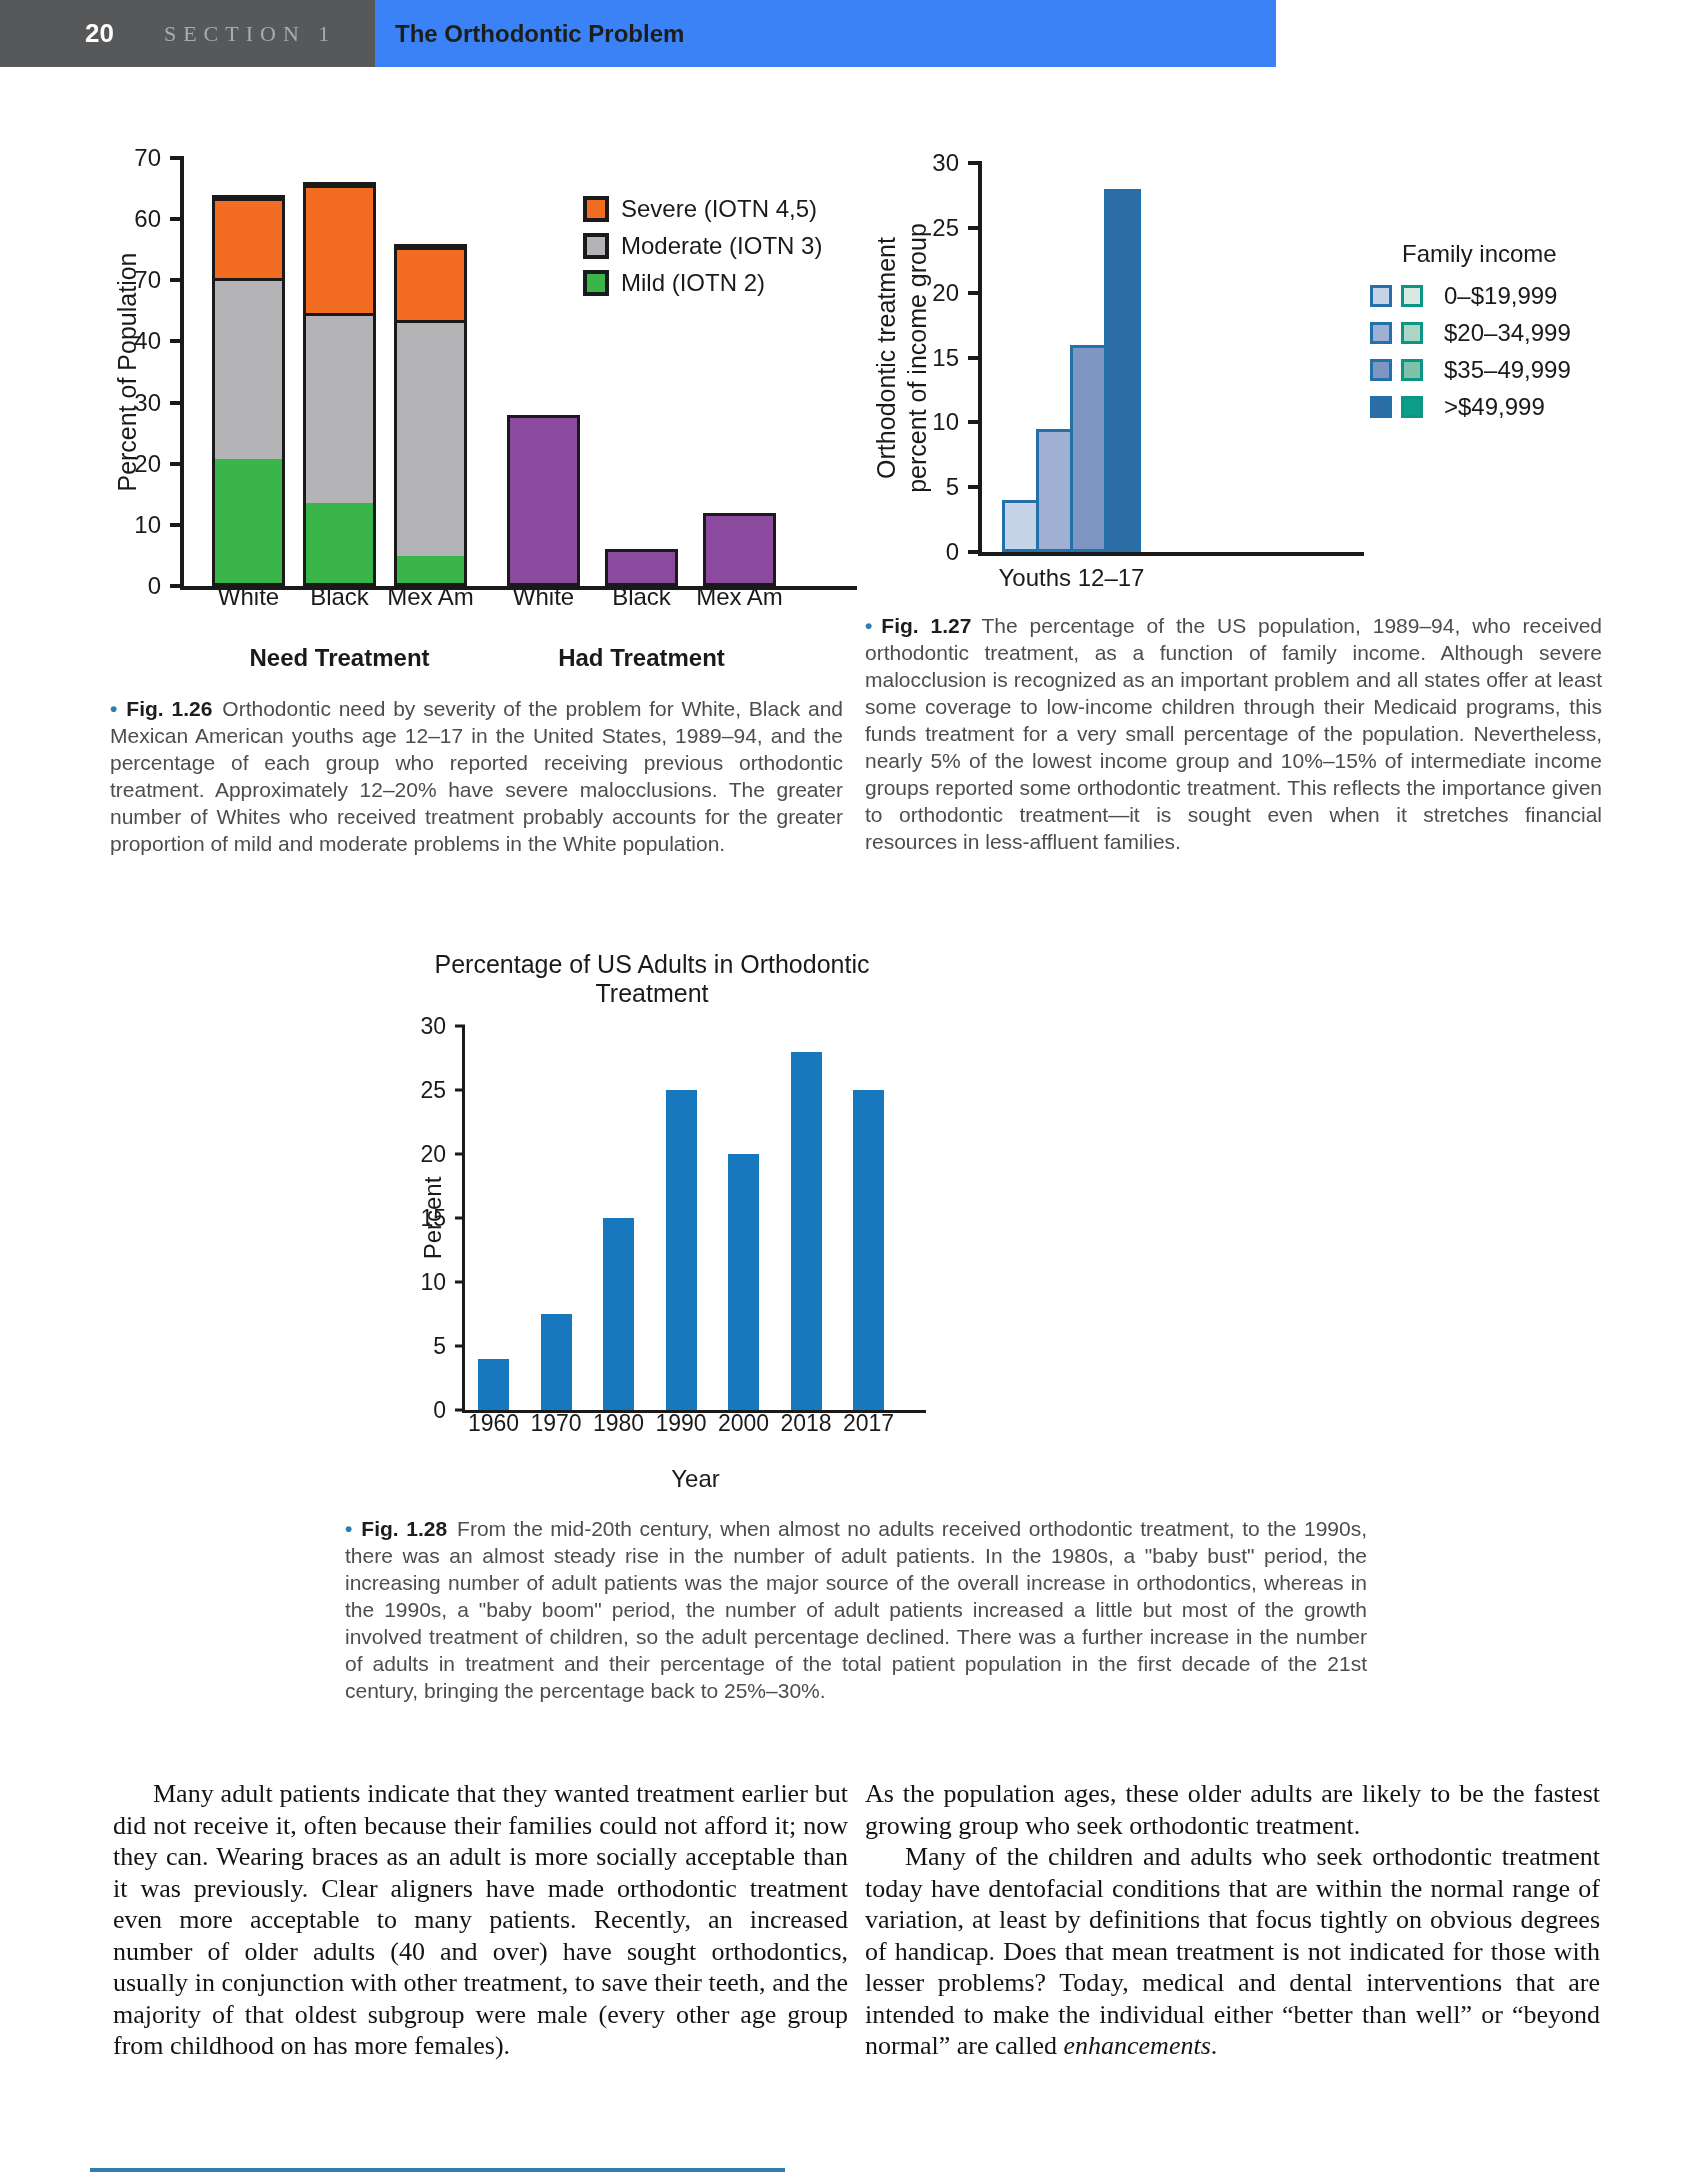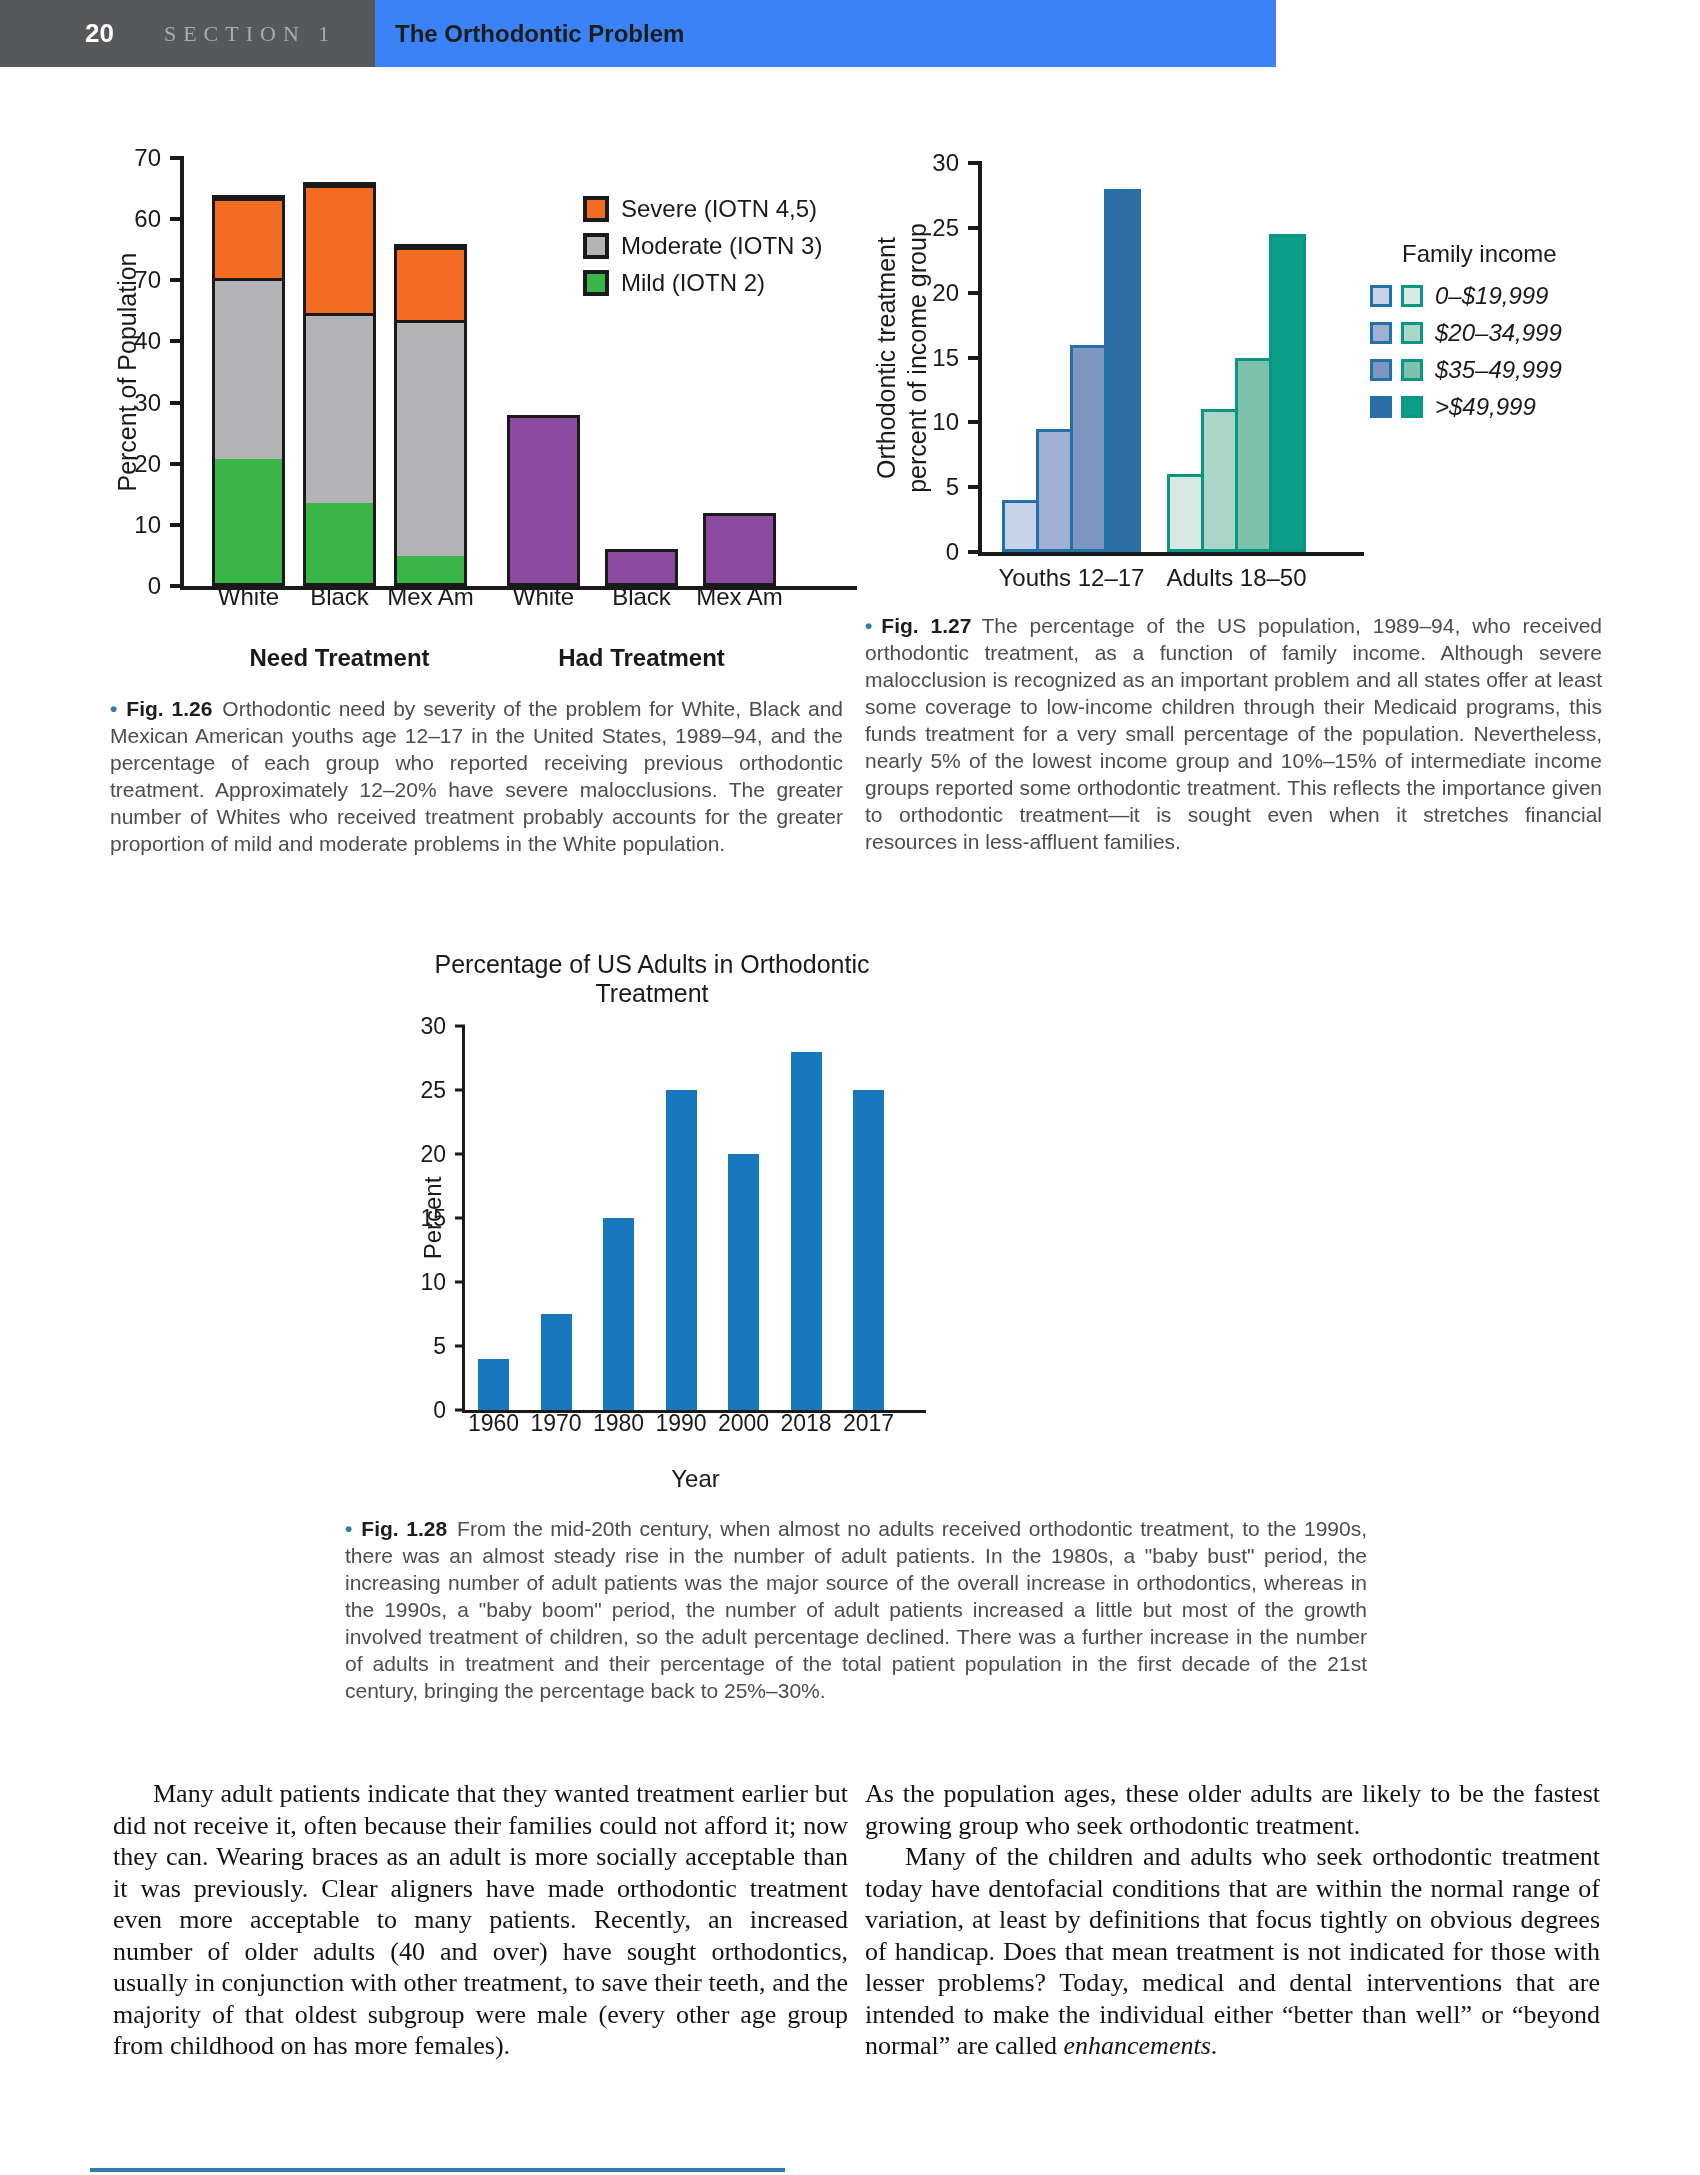--- a/index.html
+++ b/index.html
@@ -74,21 +74,21 @@
   .legend-row{display:flex;align-items:center;}
   .legend126 .swatch{width:26px;height:26px;box-sizing:border-box;border:4px solid #1a1a1a;
                      margin-right:12px;flex:none;}
   .legend-label{font-size:24px;white-space:nowrap;}
 
   .legend127{position:absolute;left:505px;top:140px;}
   .legend127-title{font-size:24px;margin-left:32px;margin-bottom:14px;}
   .legend127-rows{display:flex;flex-direction:column;gap:9px;}
   .legend127 .swatch{width:22px;height:22px;box-sizing:border-box;border:3px solid #1a1a1a;
                      margin-right:9px;flex:none;}
-  .legend127 .legend-label{margin-left:3px;font-style:italic;}
+  .legend127 .legend-label{margin-left:12px;}
 
   
   .caption{position:absolute;margin:0;font-size:21px;line-height:27px;color:#4c4d4f;
            text-align:justify;}
   .fig126 .caption{left:10px;top:595px;width:733px;}
   .fig127 .caption{left:0px;top:512px;width:737px;}
   .fig128 .caption{left:5px;top:570px;width:1022px;}
   .cap-bullet{color:#2e7fae;font-weight:700;margin-right:9px;}
   .cap-label{font-weight:700;color:#1d1d1f;margin-right:10px;}
 
@@ -249,35 +249,20 @@
             <div class="bar-segment" style="flex-grow: 9.5; background: rgb(159, 176, 212);"></div>
           </div>
           <div class="bar" style="height: 53.3333%;">
             <div class="bar-segment" style="flex-grow: 16; background: rgb(125, 150, 194);"></div>
           </div>
           <div class="bar" style="height: 93.3333%;">
             <div class="bar-segment" style="flex-grow: 28; background: rgb(45, 109, 166);"></div>
           </div>
           <span class="group-label">Youths 12–17</span>
         </div>
-        <div class="bar-group g1" style="--stroke: #0a9585;">
-          <div class="bar" style="height: 20%;">
-            <div class="bar-segment" style="flex-grow: 6; background: rgb(216, 233, 227);"></div>
-          </div>
-          <div class="bar" style="height: 36.6667%;">
-            <div class="bar-segment" style="flex-grow: 11; background: rgb(171, 213, 198);"></div>
-          </div>
-          <div class="bar" style="height: 50%;">
-            <div class="bar-segment" style="flex-grow: 15; background: rgb(127, 194, 172);"></div>
-          </div>
-          <div class="bar" style="height: 81.6667%;">
-            <div class="bar-segment" style="flex-grow: 24.5; background: rgb(13, 158, 138);"></div>
-          </div>
-          <span class="group-label">Adults 18–50</span>
-        </div>
       </div>
     <div class="legend127">
       <div class="legend127-title">Family income</div>
       <div class="legend127-rows">
           <div class="legend-row">
             <span class="swatch" style="background: rgb(199, 211, 232); border-color: rgb(36, 112, 168);"></span>
             <span class="swatch" style="background: rgb(216, 233, 227); border-color: rgb(10, 149, 133);"></span>
             <span class="legend-label">0–$19,999</span>
           </div>
           <div class="legend-row">

